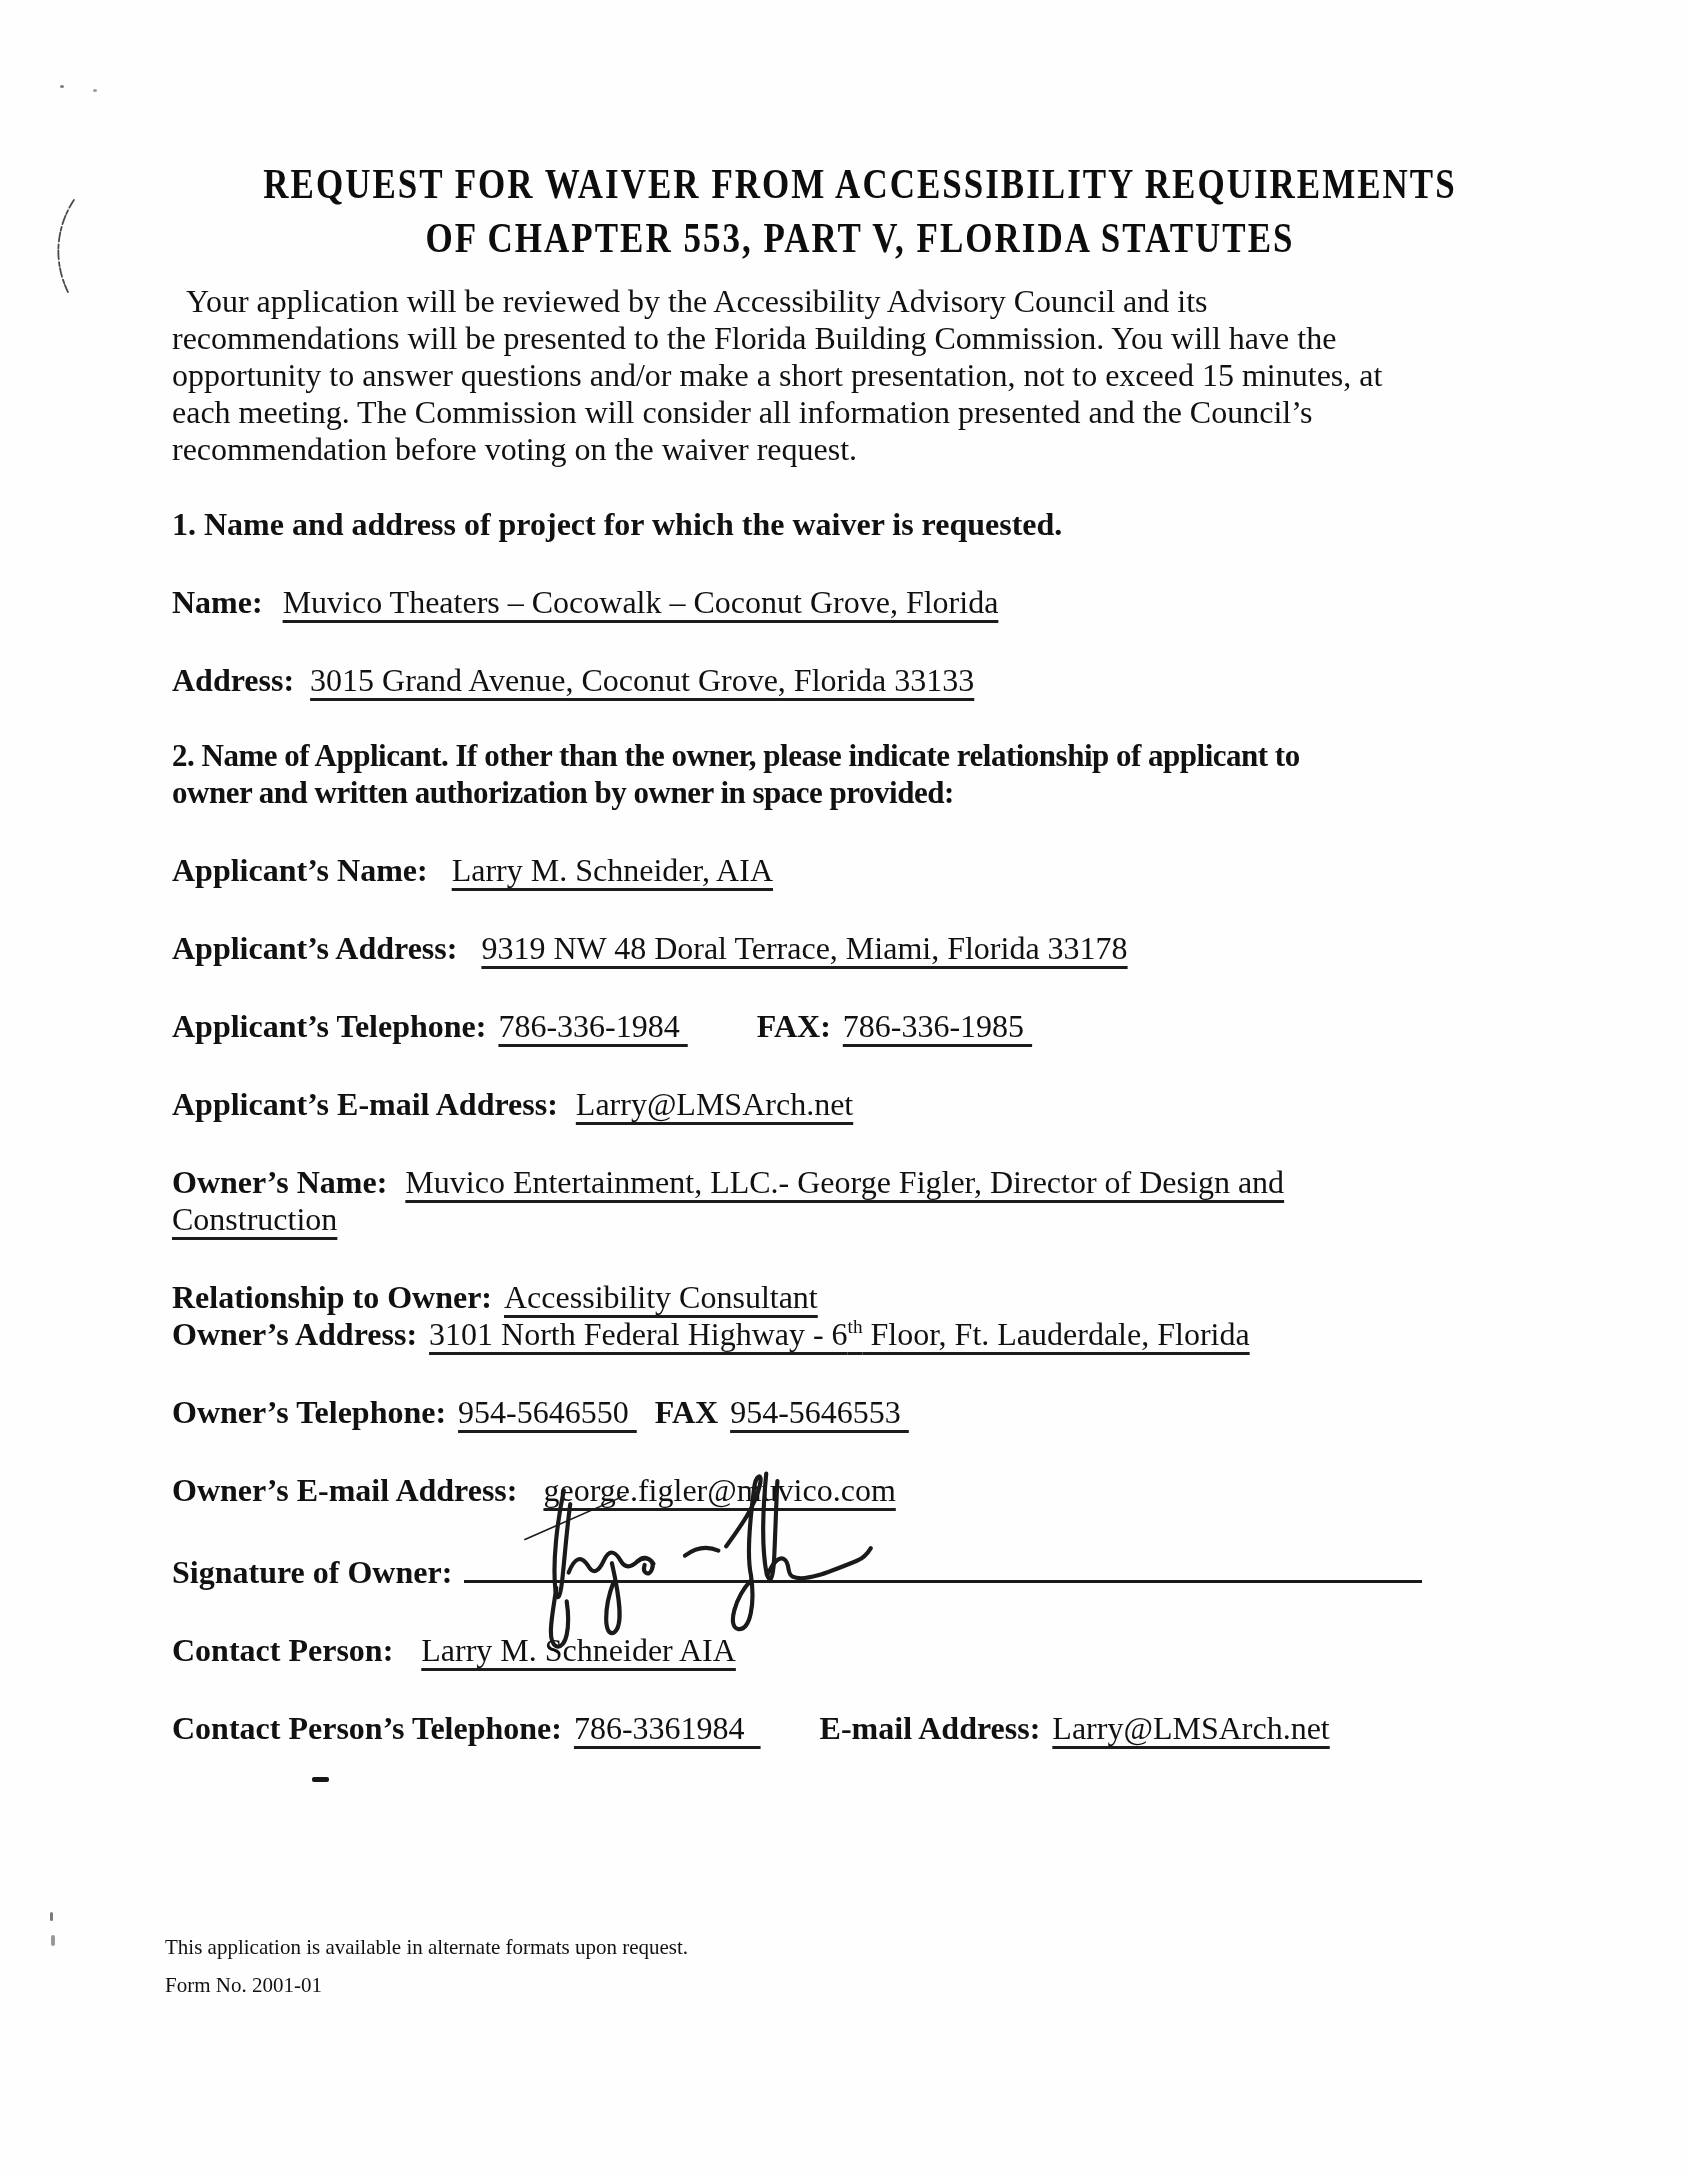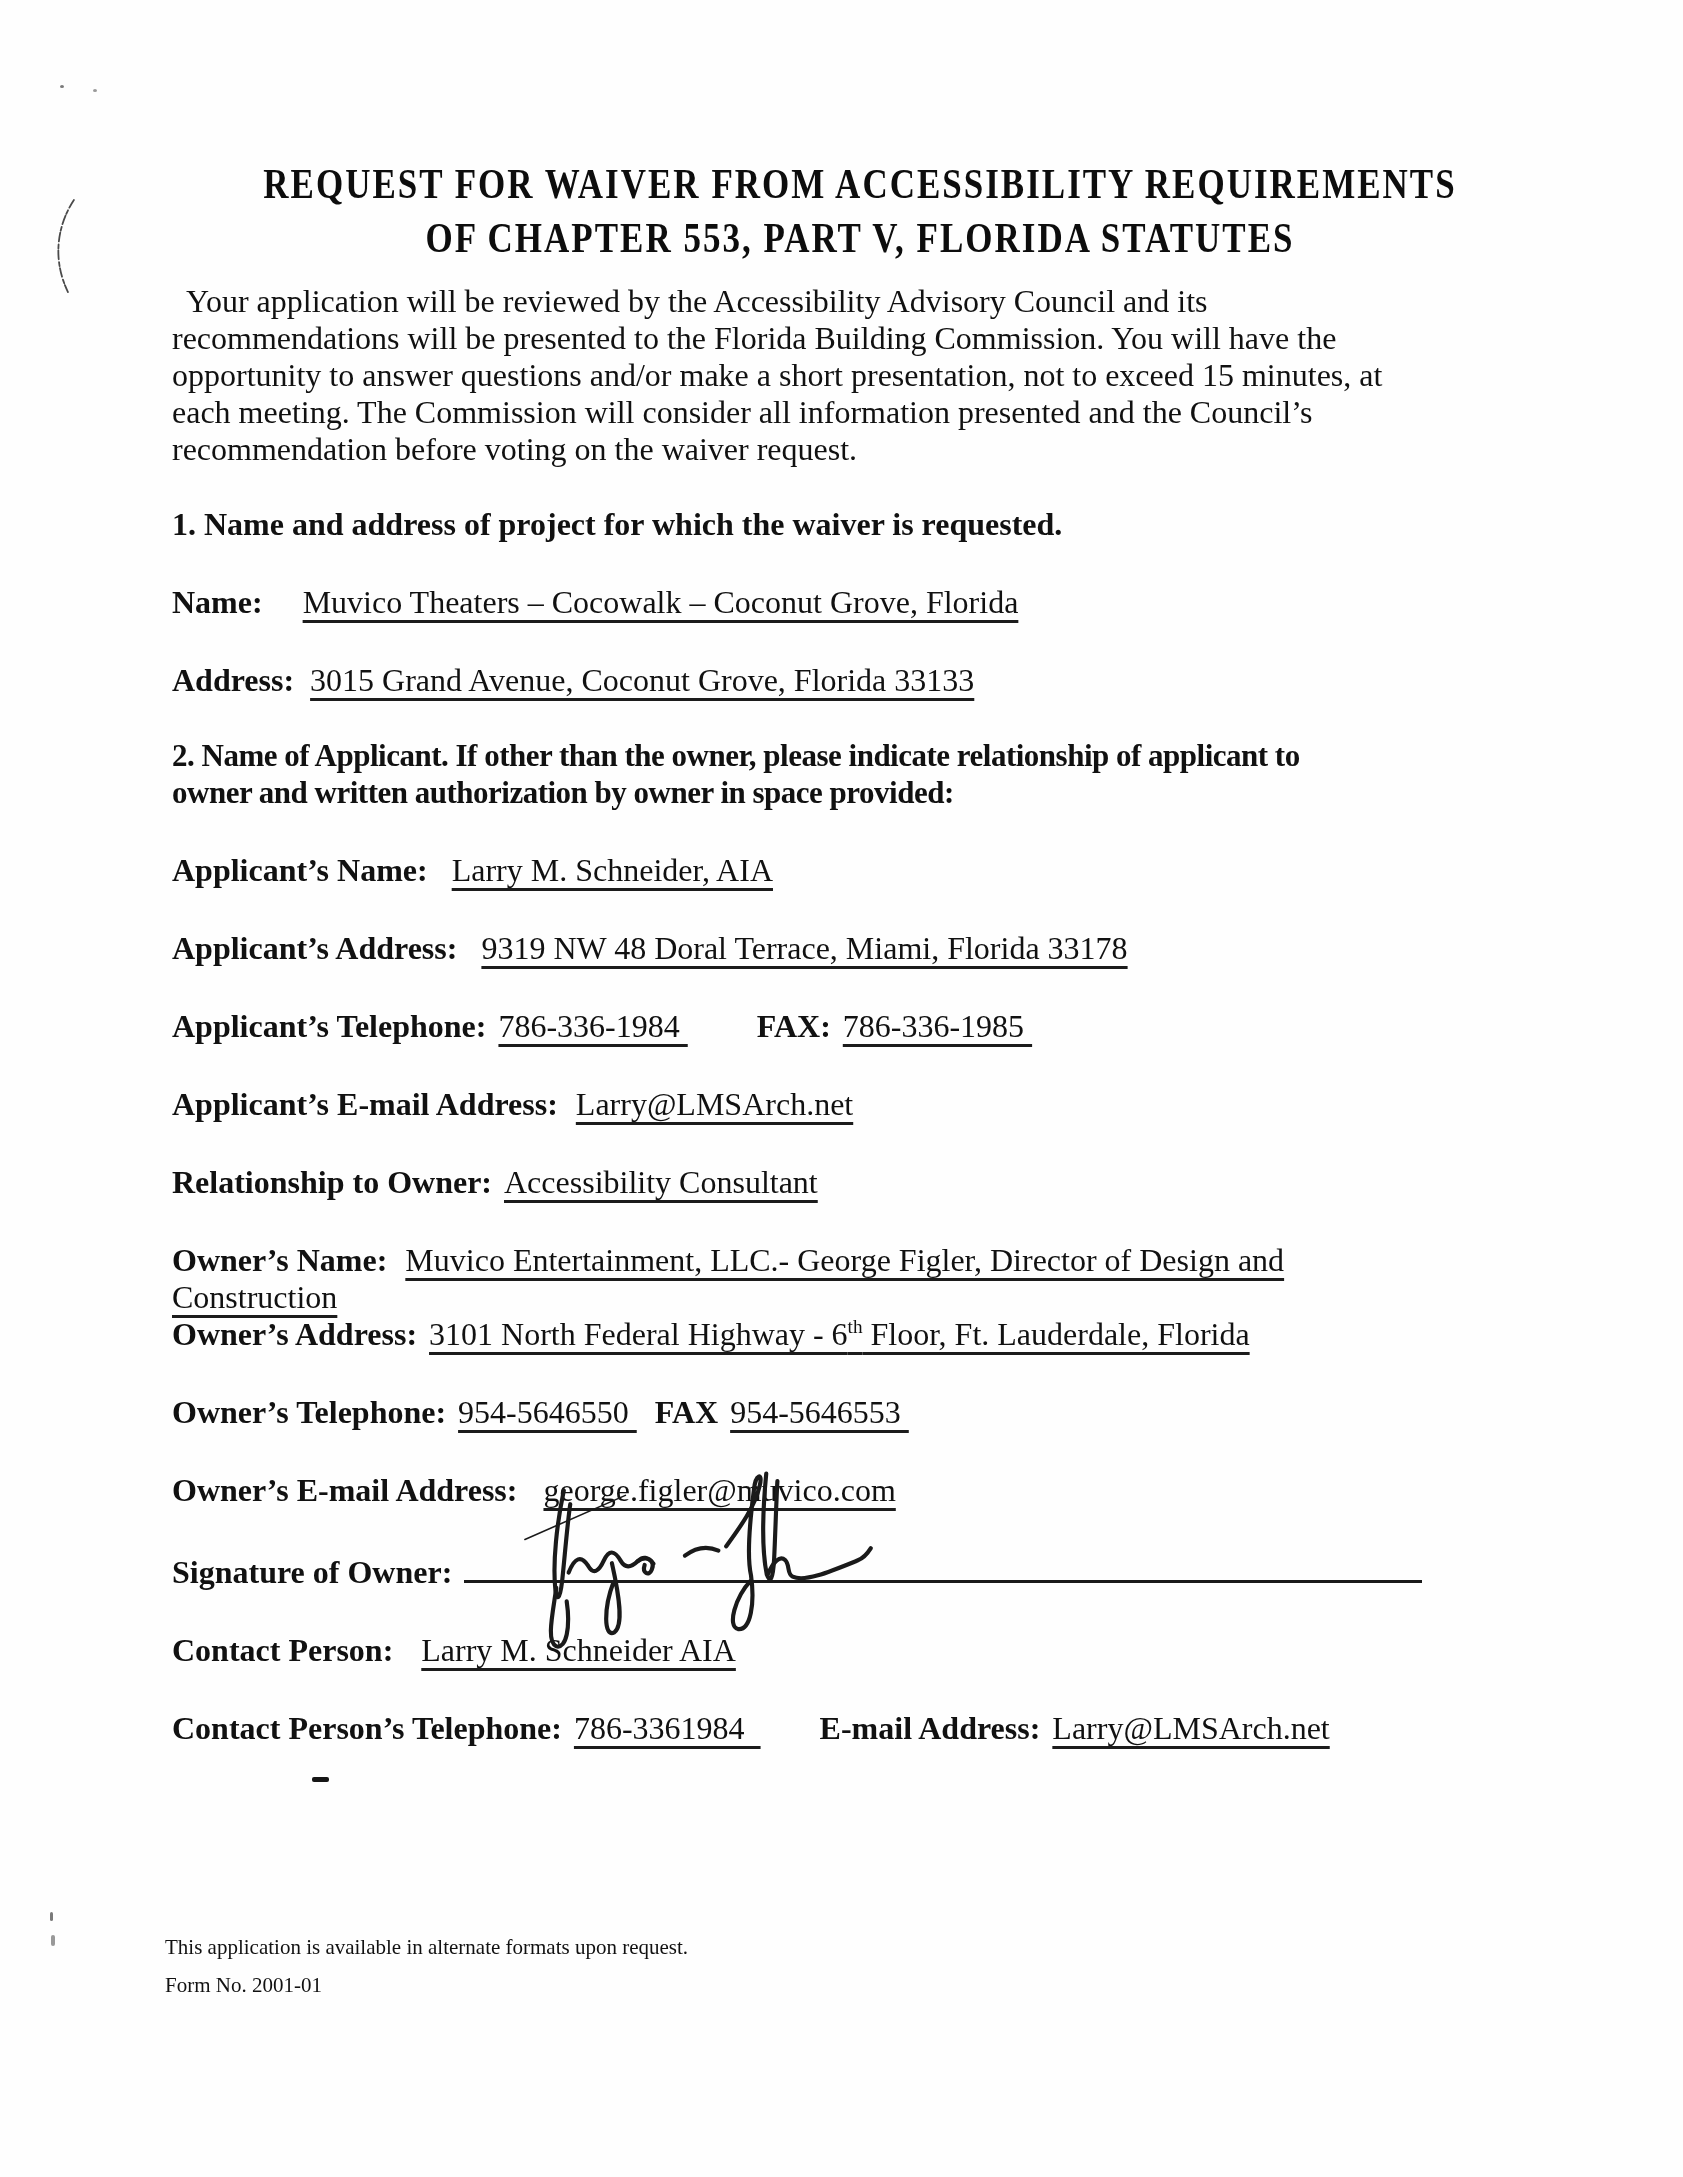--- a/index.html
+++ b/index.html
@@ -116,21 +116,21 @@
 
     <div class="intro">Your application will be reviewed by the Accessibility Advisory Council and its
 recommendations will be presented to the Florida Building Commission. You will have the
 opportunity to answer questions and/or make a short presentation, not to exceed 15 minutes, at
 each meeting. The Commission will consider all information presented and the Council’s
 recommendation before voting on the waiver request.</div>
 
     <div class="sec-heading">1. Name and address of project for which the waiver is requested.</div>
 
     <div class="row">
-      <span class="lbl">Name:</span><span class="uv" style="margin-left:28px;">Muvico Theaters – Cocowalk – Coconut Grove, Florida</span>
+      <span class="lbl">Name:</span><span class="uv" style="margin-left:8px;">Muvico Theaters – Cocowalk – Coconut Grove, Florida</span>
     </div>
 
     <div class="row">
       <span class="lbl">Address:</span><span class="uv" style="margin-left:4px;">3015 Grand Avenue, Coconut Grove, Florida 33133</span>
     </div>
 
     <div class="sec-heading tight">2. Name of Applicant. If other than the owner, please indicate relationship of applicant to
 owner and written authorization by owner in space provided:</div>
 
     <div class="row">
@@ -143,26 +143,26 @@
 
     <div class="row">
       <span class="lbl">Applicant’s Telephone:</span><span class="uv">786-336-1984 </span><span class="lbl gap-70">FAX:</span><span class="uv">786-336-1985 </span>
     </div>
 
     <div class="row">
       <span class="lbl">Applicant’s E-mail Address:</span><span class="uv" style="margin-left:6px;">Larry@LMSArch.net</span>
     </div>
 
     <div class="row">
-      <span class="lbl">Relationship to Owner:</span><span class="uv">Accessibility Consultant</span>
-    </div>
-
-    <div class="row">
       <span class="lbl">Owner’s Name:</span><span class="uv" style="margin-left:6px;">Muvico Entertainment, LLC.- George Figler, Director of Design and</span><br>
       <span class="uv">Construction</span>
+    </div>
+
+    <div class="row">
+      <span class="lbl">Relationship to Owner:</span><span class="uv">Accessibility Consultant</span>
     </div>
 
     <div class="row flush">
       <span class="lbl">Owner’s Address:</span><span class="uv"><span>3101 North Federal Highway - 6</span><sup class="ordinal">th</sup><span> Floor, Ft. Lauderdale, Florida</span></span>
     </div>
 
     <div class="row">
       <span class="lbl">Owner’s Telephone:</span><span class="uv">954-5646550 </span><span class="lbl gap-18">FAX</span><span class="uv">954-5646553 </span>
     </div>
 

